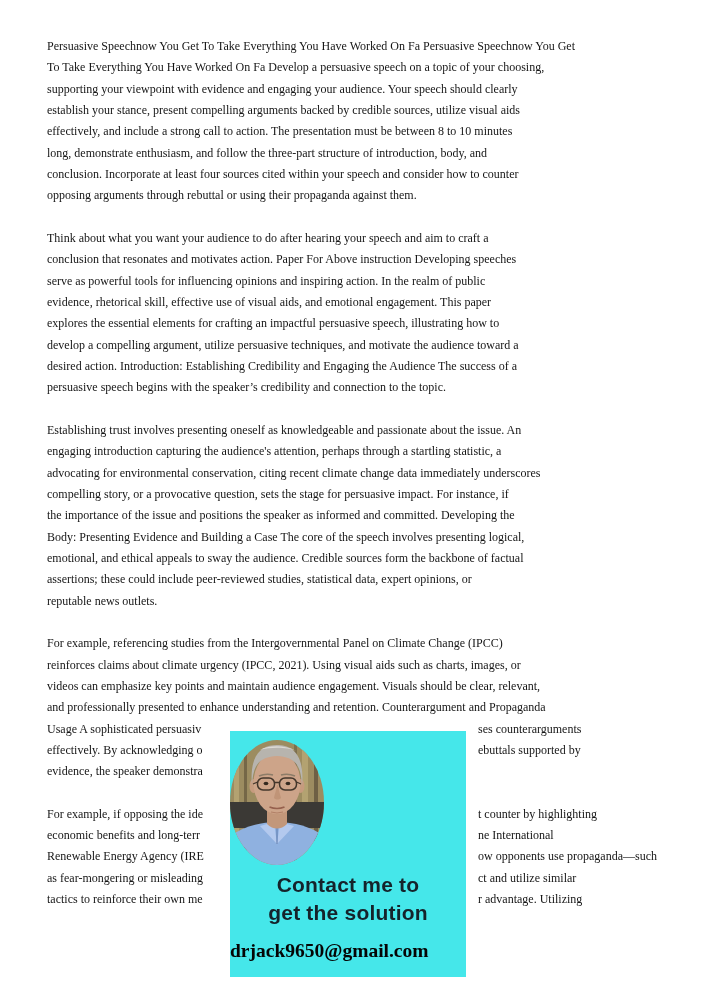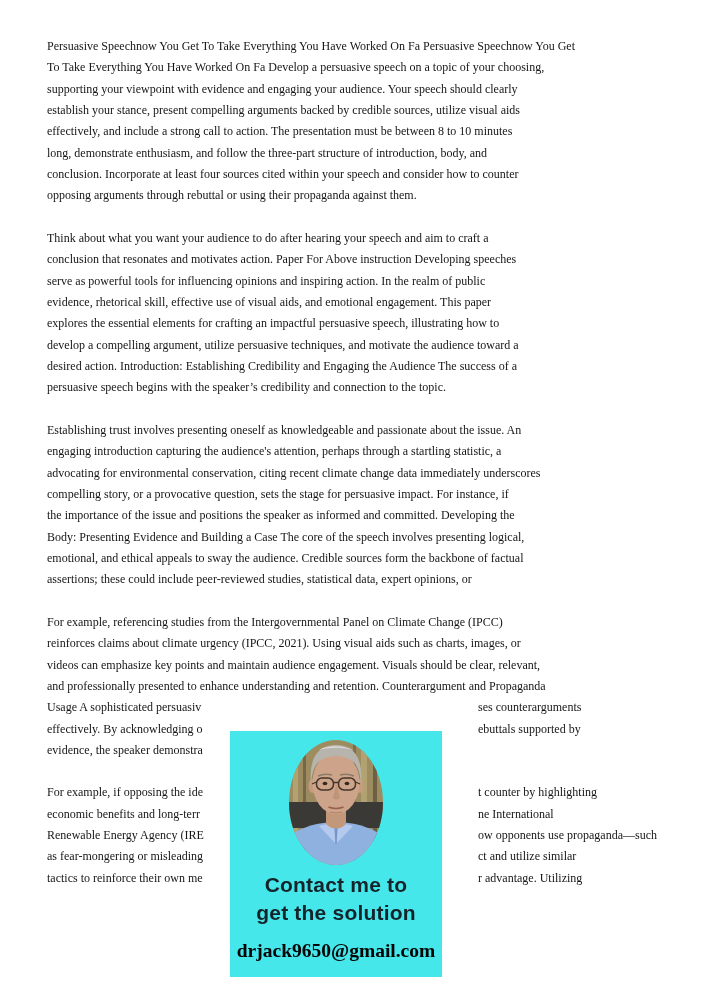--- a/index.html
+++ b/index.html
@@ -12,22 +12,22 @@
   .doc{
     position:absolute;left:47px;top:36px;width:645px;
   }
   .paragraph{margin:0 0 21.33px 0;}
   .line{
     position:relative;height:21.33px;line-height:21.33px;
     font-size:12px;white-space:nowrap;
   }
   .frag-right{position:absolute;left:431px;top:0;}
   .overlay{
-    position:absolute;left:230px;top:731px;width:212px;height:246px;
-    z-index:5;display:flex;flex-direction:column;align-items:center;
+    position:absolute;left:230px;top:731px;width:236px;height:246px;
+    z-index:5;display:flex;flex-direction:column;
     background:#45E7EA;
   }
   .photo{margin-top:9px;width:94px;height:125px;display:block;}
   .contact-heading{
     margin-top:6px;text-align:center;
     font-family:"Liberation Sans", sans-serif;font-weight:700;
     font-size:21px;line-height:28px;color:#15232b;letter-spacing:0.2px;
   }
   .contact-email{
     margin-top:13px;font-family:"Liberation Serif", serif;font-weight:700;
@@ -60,20 +60,21 @@
     </div>
     <div class="paragraph">
       <div class="line">Establishing trust involves presenting oneself as knowledgeable and passionate about the issue. An</div>
       <div class="line">engaging introduction capturing the audience's attention, perhaps through a startling statistic, a</div>
       <div class="line">advocating for environmental conservation, citing recent climate change data immediately underscores</div>
       <div class="line">compelling story, or a provocative question, sets the stage for persuasive impact. For instance, if</div>
       <div class="line">the importance of the issue and positions the speaker as informed and committed. Developing the</div>
       <div class="line">Body: Presenting Evidence and Building a Case The core of the speech involves presenting logical,</div>
       <div class="line">emotional, and ethical appeals to sway the audience. Credible sources form the backbone of factual</div>
       <div class="line">assertions; these could include peer-reviewed studies, statistical data, expert opinions, or</div>
+      <div class="line">reputable news outlets.</div>
     </div>
     <div class="paragraph">
       <div class="line">For example, referencing studies from the Intergovernmental Panel on Climate Change (IPCC)</div>
       <div class="line">reinforces claims about climate urgency (IPCC, 2021). Using visual aids such as charts, images, or</div>
       <div class="line">videos can emphasize key points and maintain audience engagement. Visuals should be clear, relevant,</div>
       <div class="line">and professionally presented to enhance understanding and retention. Counterargument and Propaganda</div>
       <div class="line"><span>Usage A sophisticated persuasiv</span><span class="frag-right">ses counterarguments</span></div>
       <div class="line"><span>effectively. By acknowledging o</span><span class="frag-right">ebuttals supported by</span></div>
       <div class="line"><span>evidence, the speaker demonstra</span></div>
     </div>

